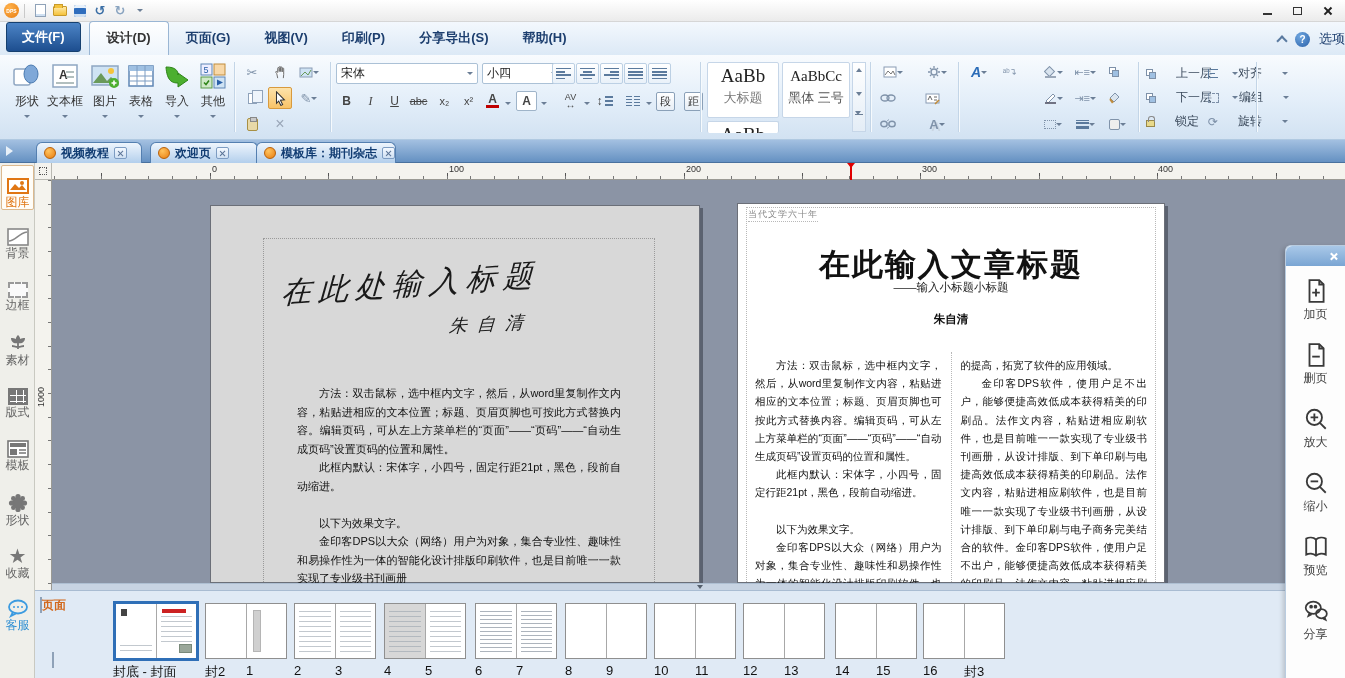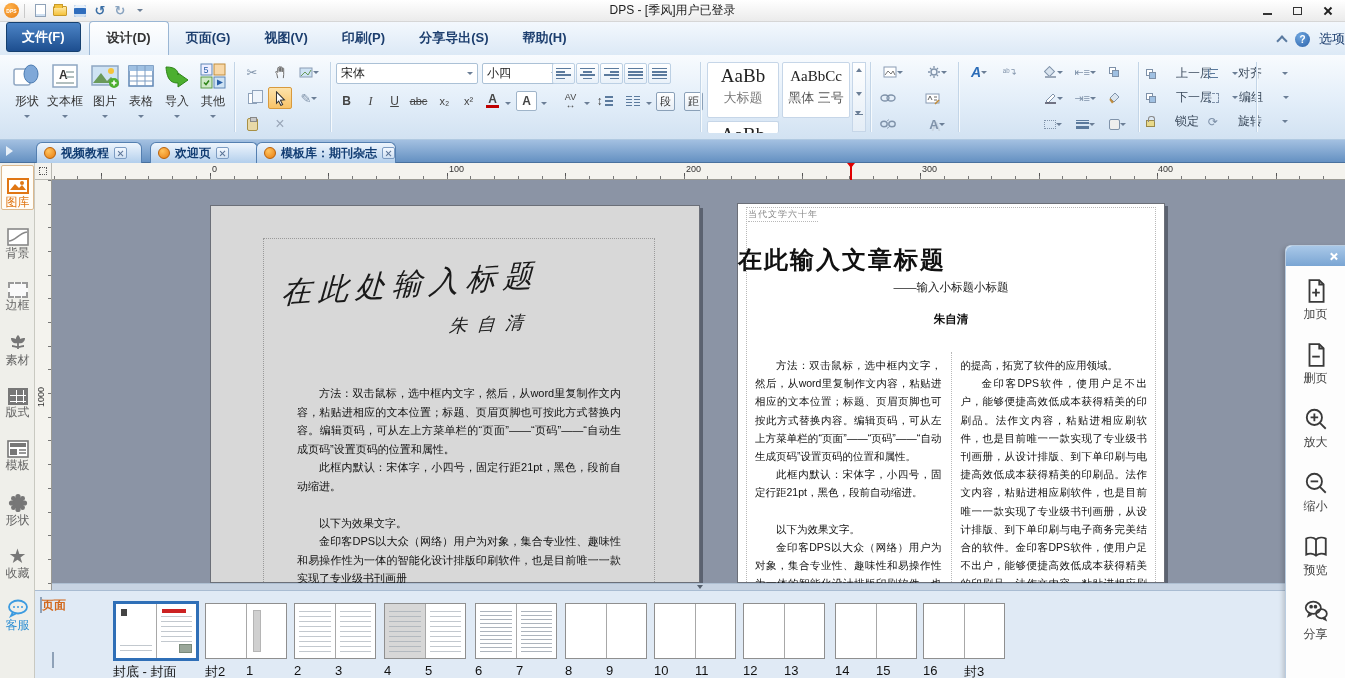--- a/index.html
+++ b/index.html
@@ -112,21 +112,21 @@
 #canvas{position:absolute;left:52px;top:180px;width:1293px;height:403px;background:#8b94a5;overflow:hidden}
 .page{position:absolute;border:1px solid #6b6f78;box-shadow:3px 3px 0 rgba(43,48,60,.5)}
 #pageL{left:158px;top:25px;width:490px;height:378px;background:#d8d8d8}
 #pageR{left:685px;top:23px;width:428px;height:380px;background:#fff}
 .tframe{position:absolute;border:1px dotted #9a9a9a;border-bottom:none}
 .hand{font-family:"DejaVu Serif","Liberation Serif",serif;font-style:italic;color:#1a1a1a}
 #pageL .bodytxt{position:absolute;left:86px;top:178px;width:324px;font-size:11px;line-height:18.6px;text-align:justify;color:#111}
 .bodytxt p{text-indent:2em}
 #pageR .pframe{position:absolute;left:8px;top:3px;right:8px;bottom:0;border:1px dotted #b8b8b8;border-bottom:none}
 .rphead{position:absolute;left:10px;top:4px;font-size:9px;color:#888;letter-spacing:1px}
-.rptitle{position:absolute;left:0;right:0;top:40px;font-family:"DejaVu Serif","Liberation Serif",serif;font-size:24px;font-weight:600;color:#111;letter-spacing:2px}
+.rptitle{position:absolute;left:0;right:0;top:40px;text-align:center;font-family:"DejaVu Serif","Liberation Serif",serif;font-size:31px;font-weight:600;color:#111;letter-spacing:2px}
 .rpsub{position:absolute;left:0;right:0;top:76px;text-align:center;font-size:11.5px;color:#222}
 .rpauthor{position:absolute;left:0;right:0;top:108px;text-align:center;font-size:11.5px;font-weight:bold;color:#111}
 .cols{position:absolute;left:8px;right:8px;top:148px;bottom:0;display:flex}
 .col{flex:1;padding:4px 9px 0;font-size:10.5px;line-height:18.2px;text-align:justify;color:#111}
 .col p{text-indent:2em}
 .col+.col{border-left:1px dotted #b8b8b8}
 #hscroll{position:absolute;left:52px;top:583px;width:1293px;height:7px;background:#c7d3e2;border-top:1px solid #aebfd2}
 #hscroll i{position:absolute;left:645px;top:1px;width:0;height:0;border:3px solid transparent;border-top:4px solid #55606e}
 
 
@@ -170,21 +170,20 @@
         <i class="ic-open"></i>
       </span>
     <span class="qbtn">
         <i class="ic-save"></i>
       </span>
     <span class="qbtn undo">↺</span>
     <span class="qbtn undo" style="color:#8aa4c0">↻</span>
     <span class="qbtn">
         <b class="caret"></b>
       </span>
-    <span id="wintitle">DPS - [季风]用户已登录</span>
     <span class="winbtns">
       <span class="wbtn">
           <i class="ic-min"></i>
         </span>
       <span class="wbtn">
           <i class="ic-max"></i>
         </span>
       <span class="wbtn">
           <i class="ic-close"></i>
         </span>

